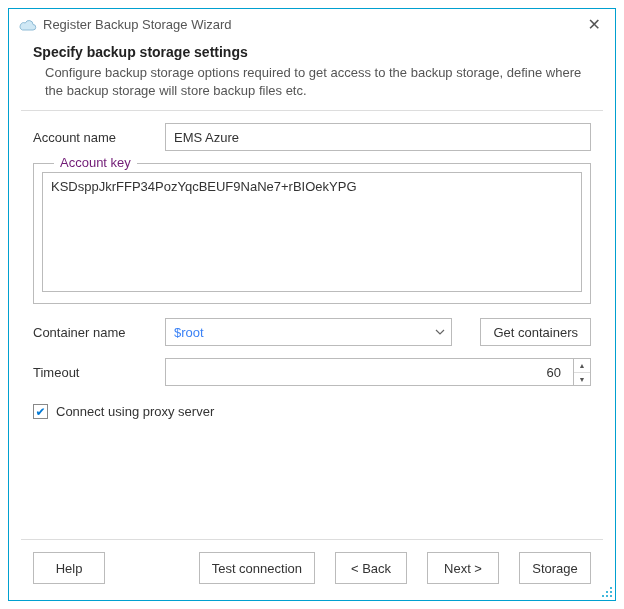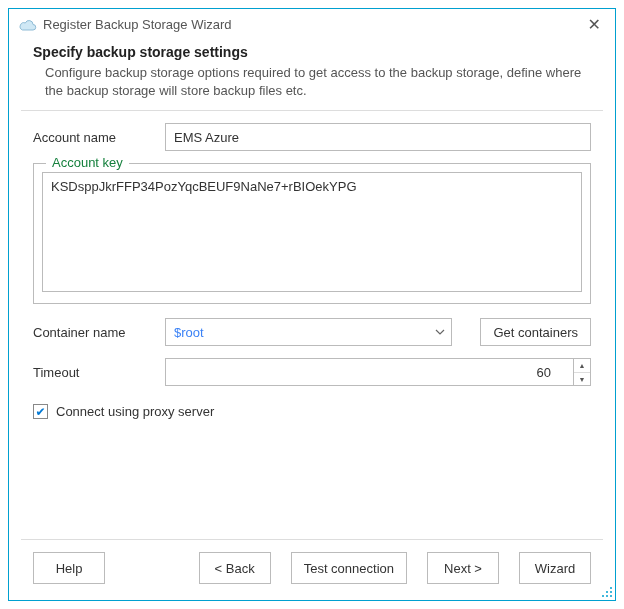--- a/index.html
+++ b/index.html
@@ -86,24 +86,24 @@
   }
   .fieldset {
     border: 1px solid #bbb;
     margin: 0 0 14px 0;
     padding: 8px;
     position: relative;
   }
   .fieldset .legend {
     position: absolute;
     top: -9px;
-    left: 12px;
+    left: 20px;
     background: #fff;
     padding: 0 6px;
-    color: #15803d;
+    color: #701a75;
   }
   .textarea {
     width: 100%;
     height: 120px;
     border: 1px solid #bbb;
     resize: none;
     padding: 6px 8px;
     font-family: inherit;
     font-size: 13px;
     color: #333;
@@ -148,21 +148,21 @@
   .spinner {
     flex: 1;
     display: flex;
     height: 28px;
   }
   .spinner-input {
     flex: 1;
     border: 1px solid #bbb;
     border-right: none;
     text-align: right;
-    padding: 0 22px;
+    padding: 0 12px;
     font-family: inherit;
     font-size: 13px;
     color: #333;
   }
   .spinner-btns {
     display: flex;
     flex-direction: column;
     width: 18px;
     border: 1px solid #bbb;
   }
@@ -279,24 +279,24 @@
       <span>Connect using proxy server</span>
     </div>
 
   </div>
 
   <hr class="footer-sep">
 
   <div class="footer">
     <button class="btn">Help</button>
     <div class="spacer"></div>
+    <button class="btn">Test connection</button>
     <button class="btn">&lt; Back</button>
-    <button class="btn">Test connection</button>
     <button class="btn">Next &gt;</button>
-    <button class="btn">Wizard</button>
+    <button class="btn">Storage</button>
   </div>
 
   <div class="resize-grip">
     <svg width="12" height="12" viewBox="0 0 12 12">
       <circle cx="10" cy="2" r="1" fill="#00a0d0"></circle>
       <circle cx="6" cy="6" r="1" fill="#00a0d0"></circle>
       <circle cx="10" cy="6" r="1" fill="#00a0d0"></circle>
       <circle cx="2" cy="10" r="1" fill="#00a0d0"></circle>
       <circle cx="6" cy="10" r="1" fill="#00a0d0"></circle>
       <circle cx="10" cy="10" r="1" fill="#00a0d0"></circle>

